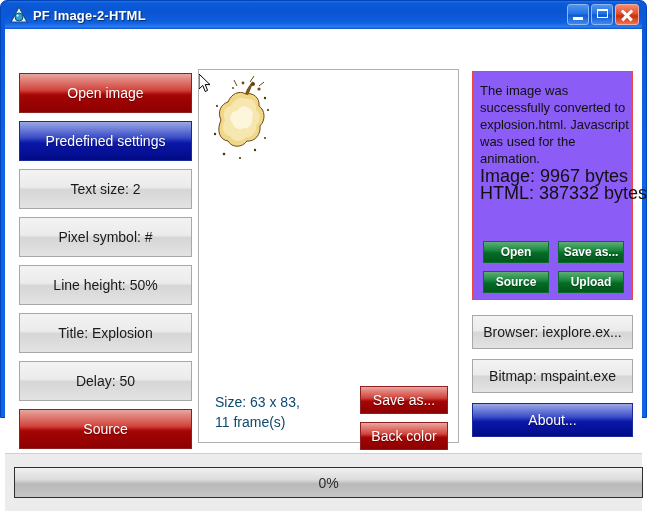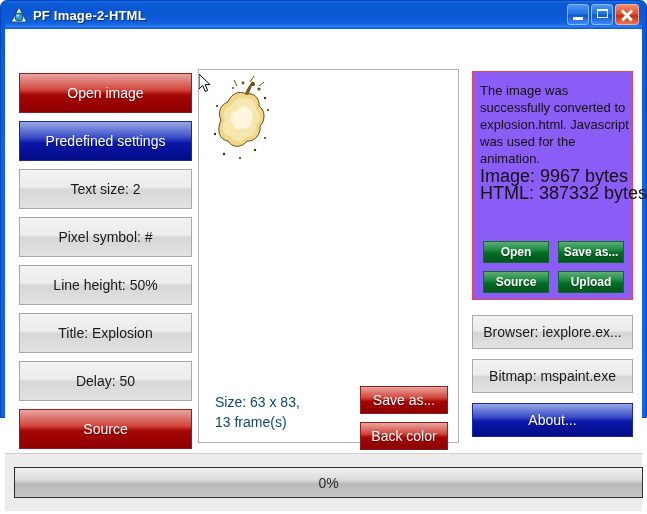--- a/index.html
+++ b/index.html
@@ -376,21 +376,21 @@
           </svg>
         </div>
         <div class="cursor">
           <svg width="13" height="20" viewBox="0 0 13 20">
             <polygon points="0,0 0,15 3.8,11.5 6.2,17.5 8.6,16.4 6.2,10.6 11,10.6" fill="#ffffff" stroke="#000000" stroke-width="1"></polygon>
           </svg>
         </div>
 
         <div class="info-text">
           <div>Size: 63 x 83,</div>
-          <div>13 frame(s)</div>
+          <div>11 frame(s)</div>
         </div>
 
         <div class="chk-row">
           <span class="checkbox">
             <span class="tick"></span>
           </span>
           <span class="chk-label">Transparent</span>
         </div>
 
         <div class="preview-side-btns">

